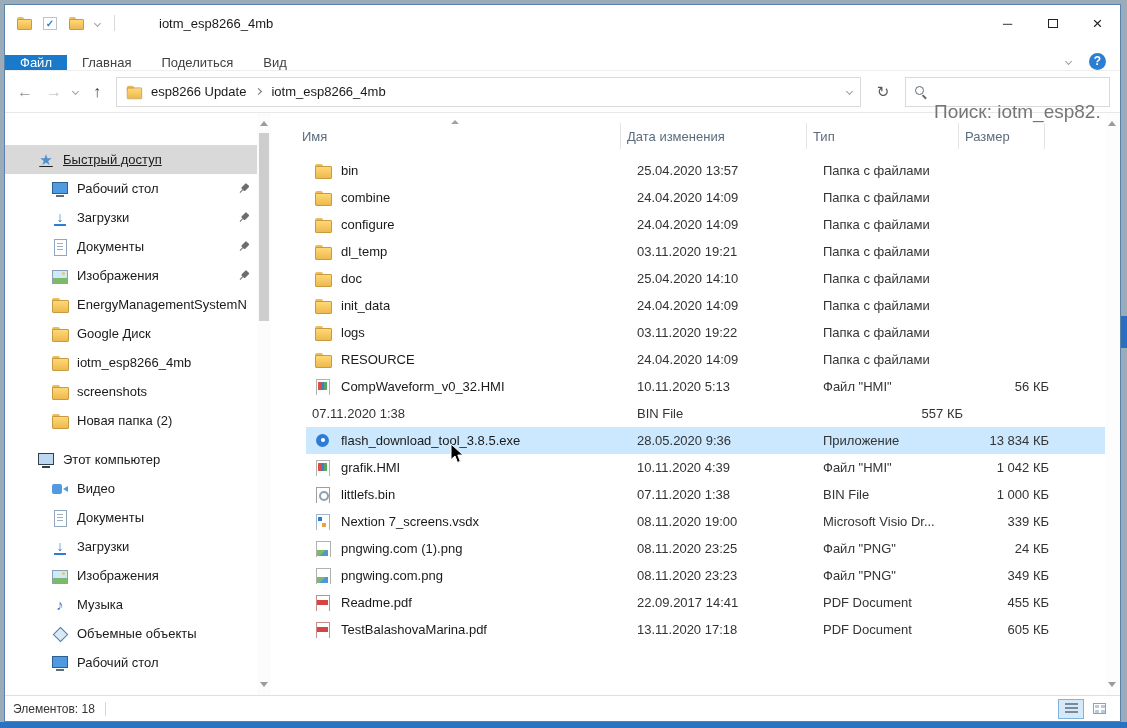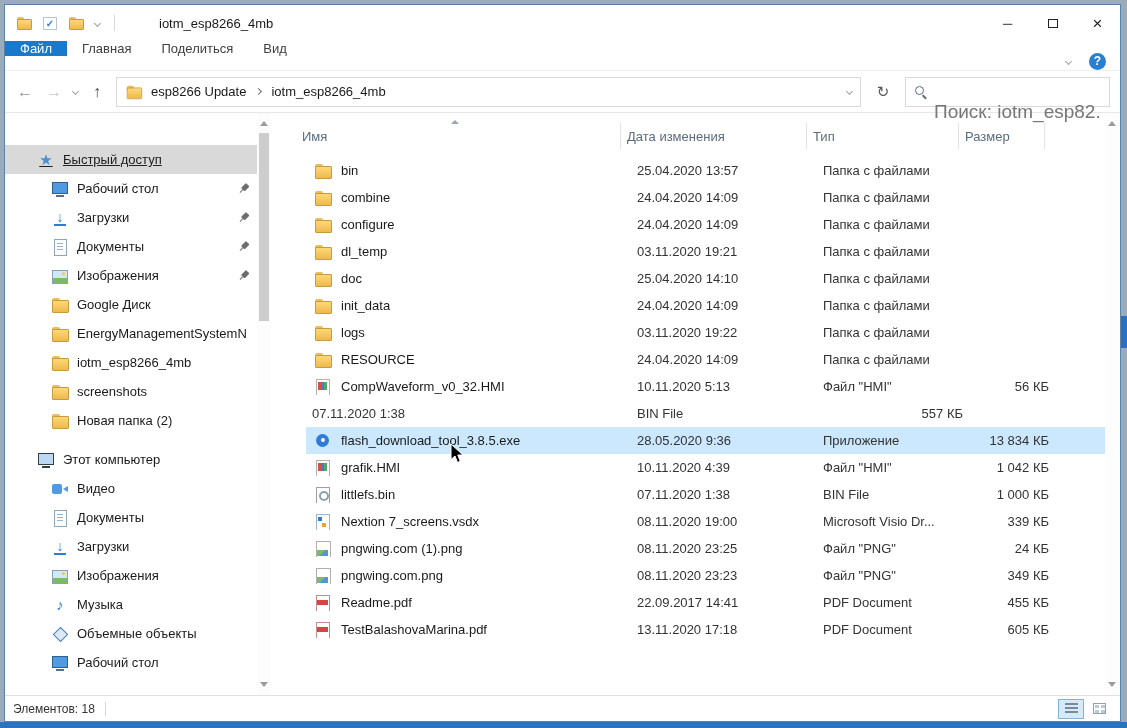--- a/index.html
+++ b/index.html
@@ -25,21 +25,21 @@
   .glyph-close { font-size:17px; line-height:1; }
   .qat-check-box { width:14px; height:13px; border:1px solid #b9c4cf; background:#fff; display:flex; align-items:center; justify-content:center; font-size:10px; color:#2f7cd6; font-weight:bold; }
 
   
   .chev { width:7px; height:7px; border-right:1.4px solid #707070; border-bottom:1.4px solid #707070; transform:rotate(45deg); display:inline-block; }
   .chev.small { width:5px; height:5px; }
   .chev.right { transform:rotate(-45deg); }
   .chev.light { border-color:#9aa0a6; }
 
   
-  .ribbon { height:30px; display:flex; align-items:flex-start; flex-shrink:0; background:#fff; border-bottom:1px solid #eeeeee; position:relative; }
+  .ribbon { height:30px; display:flex; align-items:flex-end; flex-shrink:0; background:#fff; border-bottom:1px solid #eeeeee; position:relative; }
   .tab { padding:0 15px; display:flex; align-items:center; font-size:13px; color:#404040; cursor:default; }
   .tab.active { background:#1979ca; color:#fff; }
   .ribbon-right { position:absolute; right:10px; top:0; height:100%; display:flex; align-items:center; gap:16px; }
   .help-circle { width:17px; height:17px; border-radius:50%; background:#2a7fd4; color:#fff; font-size:12px; font-weight:bold; display:flex; align-items:center; justify-content:center; }
 
   
   .addressbar { height:42px; display:flex; align-items:center; flex-shrink:0; padding:0 10px; gap:9px; border-bottom:1px solid #e8e8e8; background:#fff; }
   .nav-arrow { font-size:16px; line-height:1; width:20px; text-align:center; }
   .nav-back { color:#8d9399; }
   .nav-forward { color:#c3c9cf; }
@@ -248,26 +248,26 @@
             <span class="nav-label">Документы</span>
             <span class="pin"></span>
           </div>
           <div class="nav-item lvl1">
             <span class="ficon icon-pictures"></span>
             <span class="nav-label">Изображения</span>
             <span class="pin"></span>
           </div>
           <div class="nav-item lvl1">
             <span class="ficon icon-folder"></span>
+            <span class="nav-label">EnergyManagementSystemN</span>
+
+          </div>
+          <div class="nav-item lvl1">
+            <span class="ficon icon-folder"></span>
             <span class="nav-label">Google Диск</span>
-
-          </div>
-          <div class="nav-item lvl1">
-            <span class="ficon icon-folder"></span>
-            <span class="nav-label">EnergyManagementSystemN</span>
 
           </div>
           <div class="nav-item lvl1">
             <span class="ficon icon-folder"></span>
             <span class="nav-label">iotm_esp8266_4mb</span>
 
           </div>
           <div class="nav-item lvl1">
             <span class="ficon icon-folder"></span>
             <span class="nav-label">screenshots</span>

